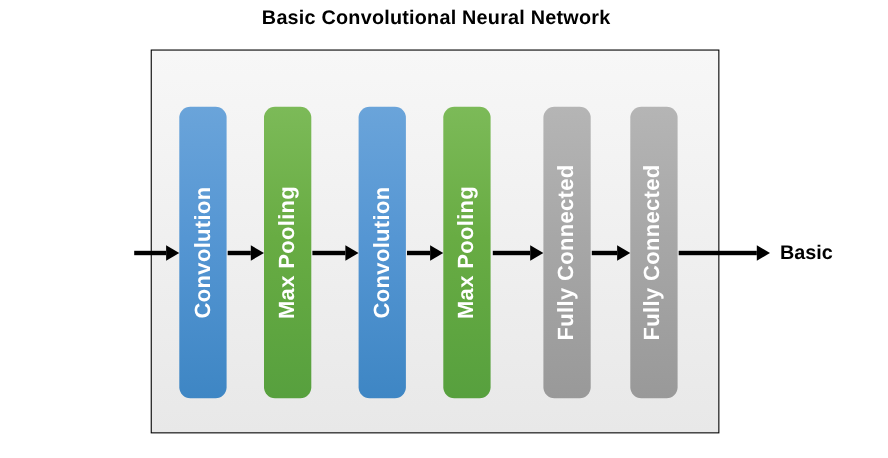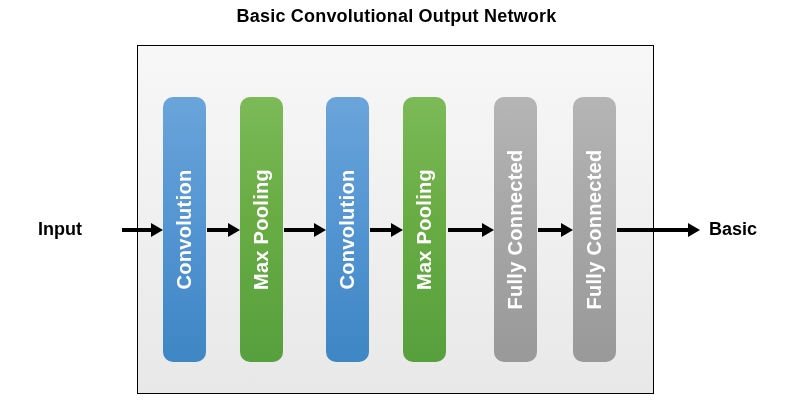--- a/index.html
+++ b/index.html
@@ -106,25 +106,24 @@
   }
   .output-label {
     left: 709px;
   }
 </style>
 </head>
 <body>
 
 <div class="stage">
 
-  <div class="diagram-title">Basic Convolutional Output Network</div>
+  <div class="diagram-title">Basic Convolutional Neural Network</div>
 
   <div class="frame"></div>
 
-  <div class="endpoint-label input-label">Input</div>
 
   <div class="arrow arr-a">
     <span class="head"></span>
   </div>
 
   <div class="layer layer-blue pos-1">
     <span>Convolution</span>
   </div>
 
   <div class="arrow arr-b">

